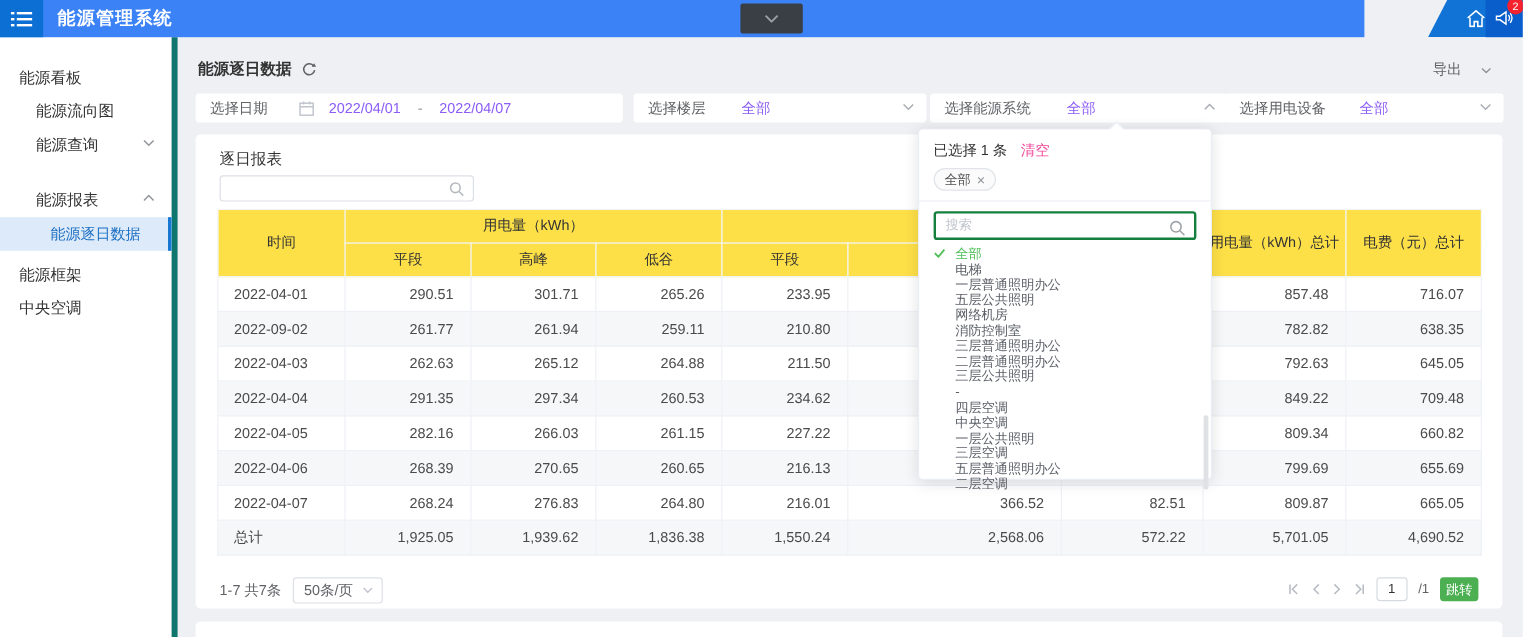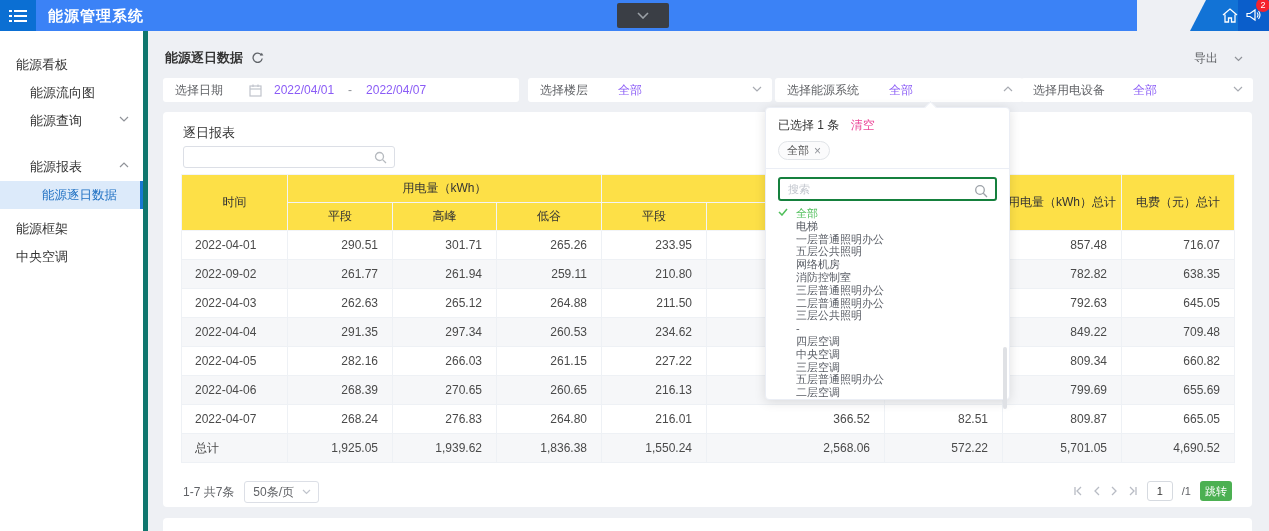--- a/index.html
+++ b/index.html
@@ -401,19 +401,20 @@
         <div class="ov-item"><span>一层普通照明办公</span></div>
         <div class="ov-item"><span>五层公共照明</span></div>
         <div class="ov-item"><span>网络机房</span></div>
         <div class="ov-item"><span>消防控制室</span></div>
         <div class="ov-item"><span>三层普通照明办公</span></div>
         <div class="ov-item"><span>二层普通照明办公</span></div>
         <div class="ov-item"><span>三层公共照明</span></div>
         <div class="ov-item"><span>-</span></div>
         <div class="ov-item"><span>四层空调</span></div>
         <div class="ov-item"><span>中央空调</span></div>
+        <div class="ov-item"><span>一层公共照明</span></div>
         <div class="ov-item"><span>三层空调</span></div>
         <div class="ov-item"><span>五层普通照明办公</span></div>
         <div class="ov-item"><span>二层空调</span></div>
       </div>
   </div>
 
 </div>
 
 </body></html>

